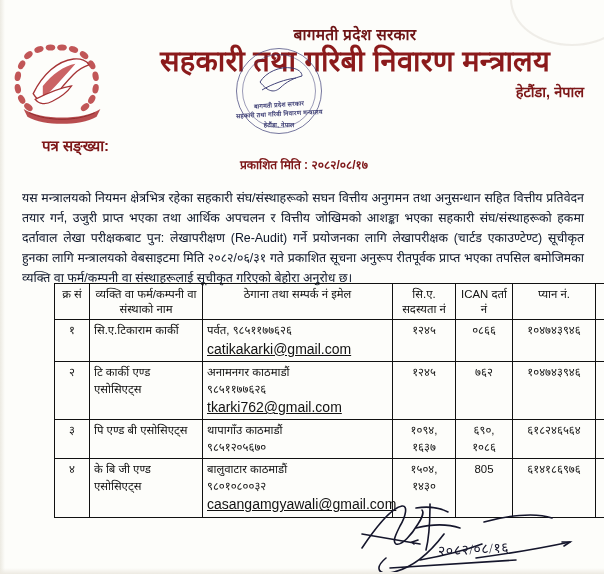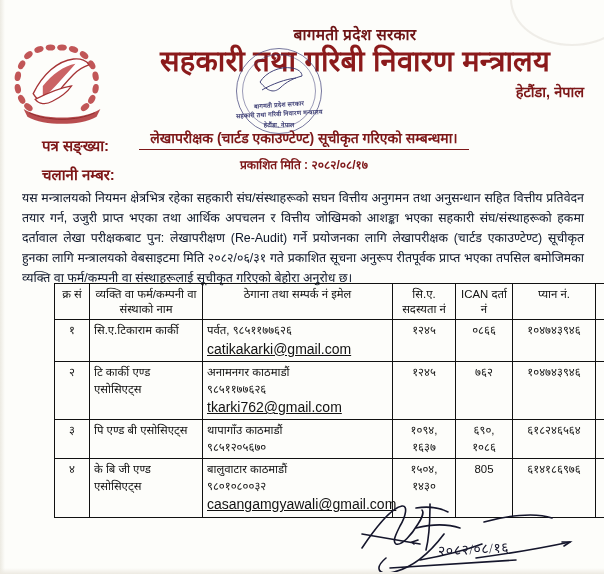--- a/index.html
+++ b/index.html
@@ -191,24 +191,22 @@
         <path d="M26 42 C36 36 50 31 60 30"></path>
       </g>
     </svg>
     <div class="seal-txt seal-t1">बागमती प्रदेश सरकार</div>
     <div class="seal-txt seal-t2">सहकारी तथा गरिबी निवारण मन्त्रालय</div>
     <div class="seal-txt seal-t3">हेटौंडा, नेपाल</div>
   </div>
 
   <div class="meta">
     <div>पत्र सङ्ख्या:</div>
-    <div>चलानी नम्बर:</div>
-  </div>
-
-  <div class="subject">लेखापरीक्षक (चार्टड एकाउण्टेण्ट) सूचीकृत गरिएको सम्बन्धमा।</div>
+  </div>
+
   <div class="pubdate">प्रकाशित मिति : २०८२/०८/१७</div>
 
   <div class="body-text">
     <p>यस मन्त्रालयको नियमन क्षेत्रभित्र रहेका सहकारी संघ/संस्थाहरूको सघन वित्तीय अनुगमन तथा अनुसन्धान सहित वित्तीय प्रतिवेदन तयार गर्न, उजुरी प्राप्त भएका तथा आर्थिक अपचलन र वित्तीय जोखिमको आशङ्का भएका सहकारी संघ/संस्थाहरूको हकमा दर्तावाल लेखा परीक्षकबाट पुन: लेखापरीक्षण (Re-Audit) गर्ने प्रयोजनका लागि लेखापरीक्षक (चार्टड एकाउण्टेण्ट) सूचीकृत हुनका लागि मन्त्रालयको वेबसाइटमा मिति २०८२/०६/३१ गते प्रकाशित सूचना अनुरूप रीतपूर्वक प्राप्त भएका तपसिल बमोजिमका व्यक्ति वा फर्म/कम्पनी वा संस्थाहरूलाई सूचीकृत गरिएको बेहोरा अनुरोध छ।</p>
   </div>
 
   <div class="tbl-wrap">
     <table>
       <thead>
         <tr>

